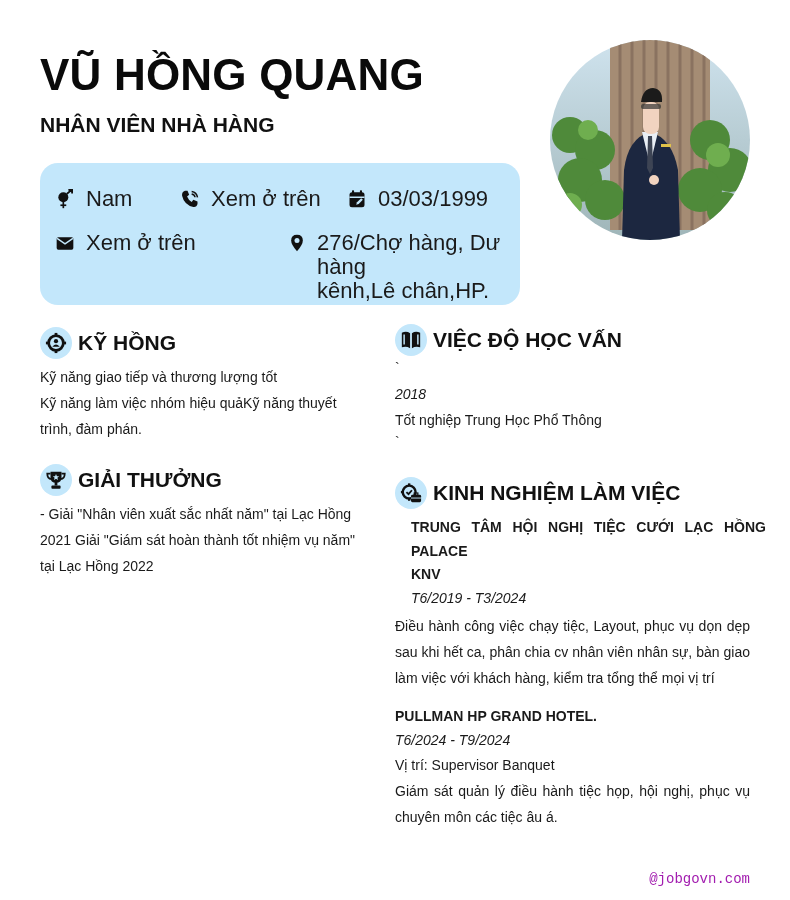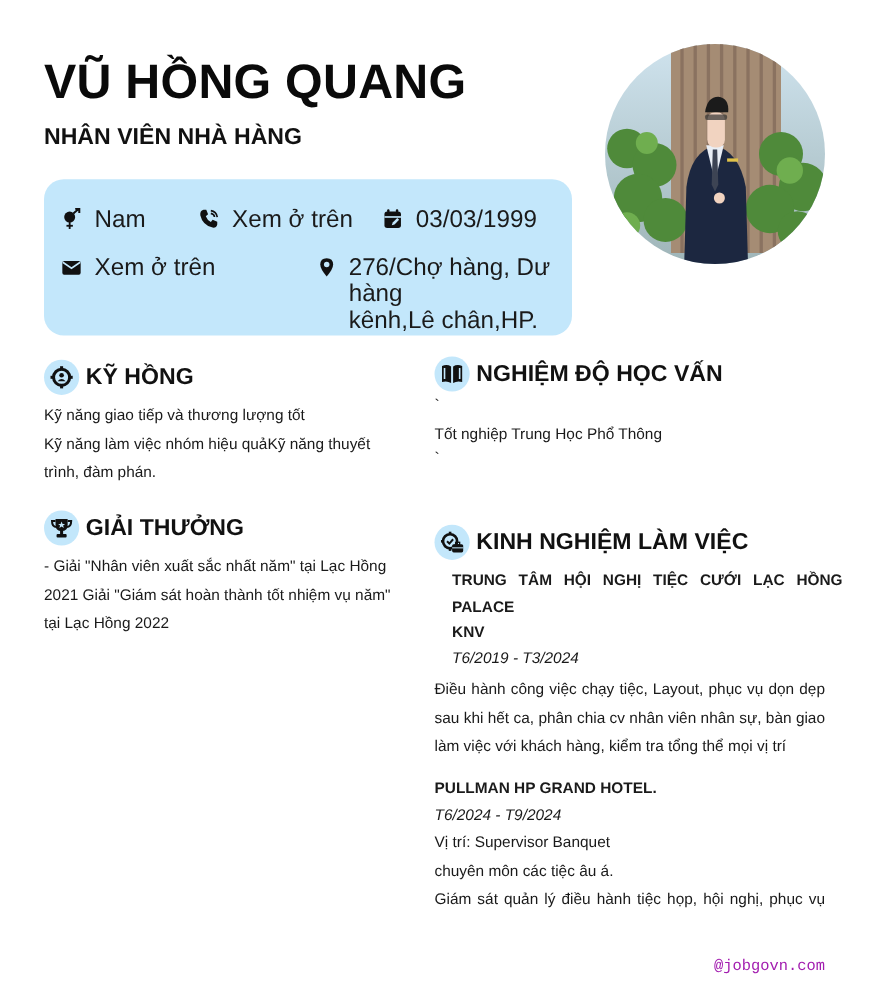--- a/index.html
+++ b/index.html
@@ -181,24 +181,25 @@
 </div>
 
 <div class="section-head" style="left:395px; top:324px;">
   <span class="badge">
     <svg viewBox="0 0 24 24">
         <path d="M2 4 Q7 2 11 4.5 L11 21 Q7 18.5 2 20 Z" fill="#111"></path>
         <path d="M22 4 Q17 2 13 4.5 L13 21 Q17 18.5 22 20 Z" fill="#111"></path>
         <path d="M4.5 6 L4.5 17 M19.5 6 L19.5 17" stroke="#c3e7fb" stroke-width="1.6"></path>
       </svg>
   </span>
-  <h2>NGHIỆM ĐỘ HỌC VẤN</h2>
+  <h2>VIỆC ĐỘ HỌC VẤN</h2>
 </div>
 <div class="text" style="left:395px; top:355px; width:355px;">
   <p>`</p>
+  <p class="italic">2018</p>
   <p>Tốt nghiệp Trung Học Phổ Thông</p>
   <p style="line-height:18px;">`</p>
 </div>
 
 <div class="section-head" style="left:395px; top:477px;">
   <span class="badge">
     <svg viewBox="0 0 24 24">
         <circle cx="10" cy="11" r="7" fill="none" stroke="#111" stroke-width="2.6"></circle>
         <g fill="#111">
           <rect x="8.7" y="1.5" width="2.6" height="3"></rect>
@@ -223,17 +224,17 @@
   <p style="text-align:justify; text-align-last:justify;">sau khi hết ca, phân chia cv nhân viên nhân sự, bàn giao</p>
   <p>làm việc với khách hàng, kiểm tra tổng thể mọi vị trí</p>
 </div>
 
 <div class="text" style="left:395px; top:705px; width:355px; line-height:23.5px;">
   <p class="bold">PULLMAN HP GRAND HOTEL.</p>
   <p class="italic">T6/2024 - T9/2024</p>
   <p style="line-height:26px;">Vị trí: Supervisor Banquet</p>
 </div>
 <div class="text" style="left:395px; top:778px; width:355px;">
+  <p style="text-align:justify; text-align-last:justify;">Giám sát quản lý điều hành tiệc họp, hội nghị, phục vụ</p>
   <p>chuyên môn các tiệc âu á.</p>
-  <p style="text-align:justify; text-align-last:justify;">Giám sát quản lý điều hành tiệc họp, hội nghị, phục vụ</p>
 </div>
 
 <div class="footer">@jobgovn.com</div>
 
 </body></html>

